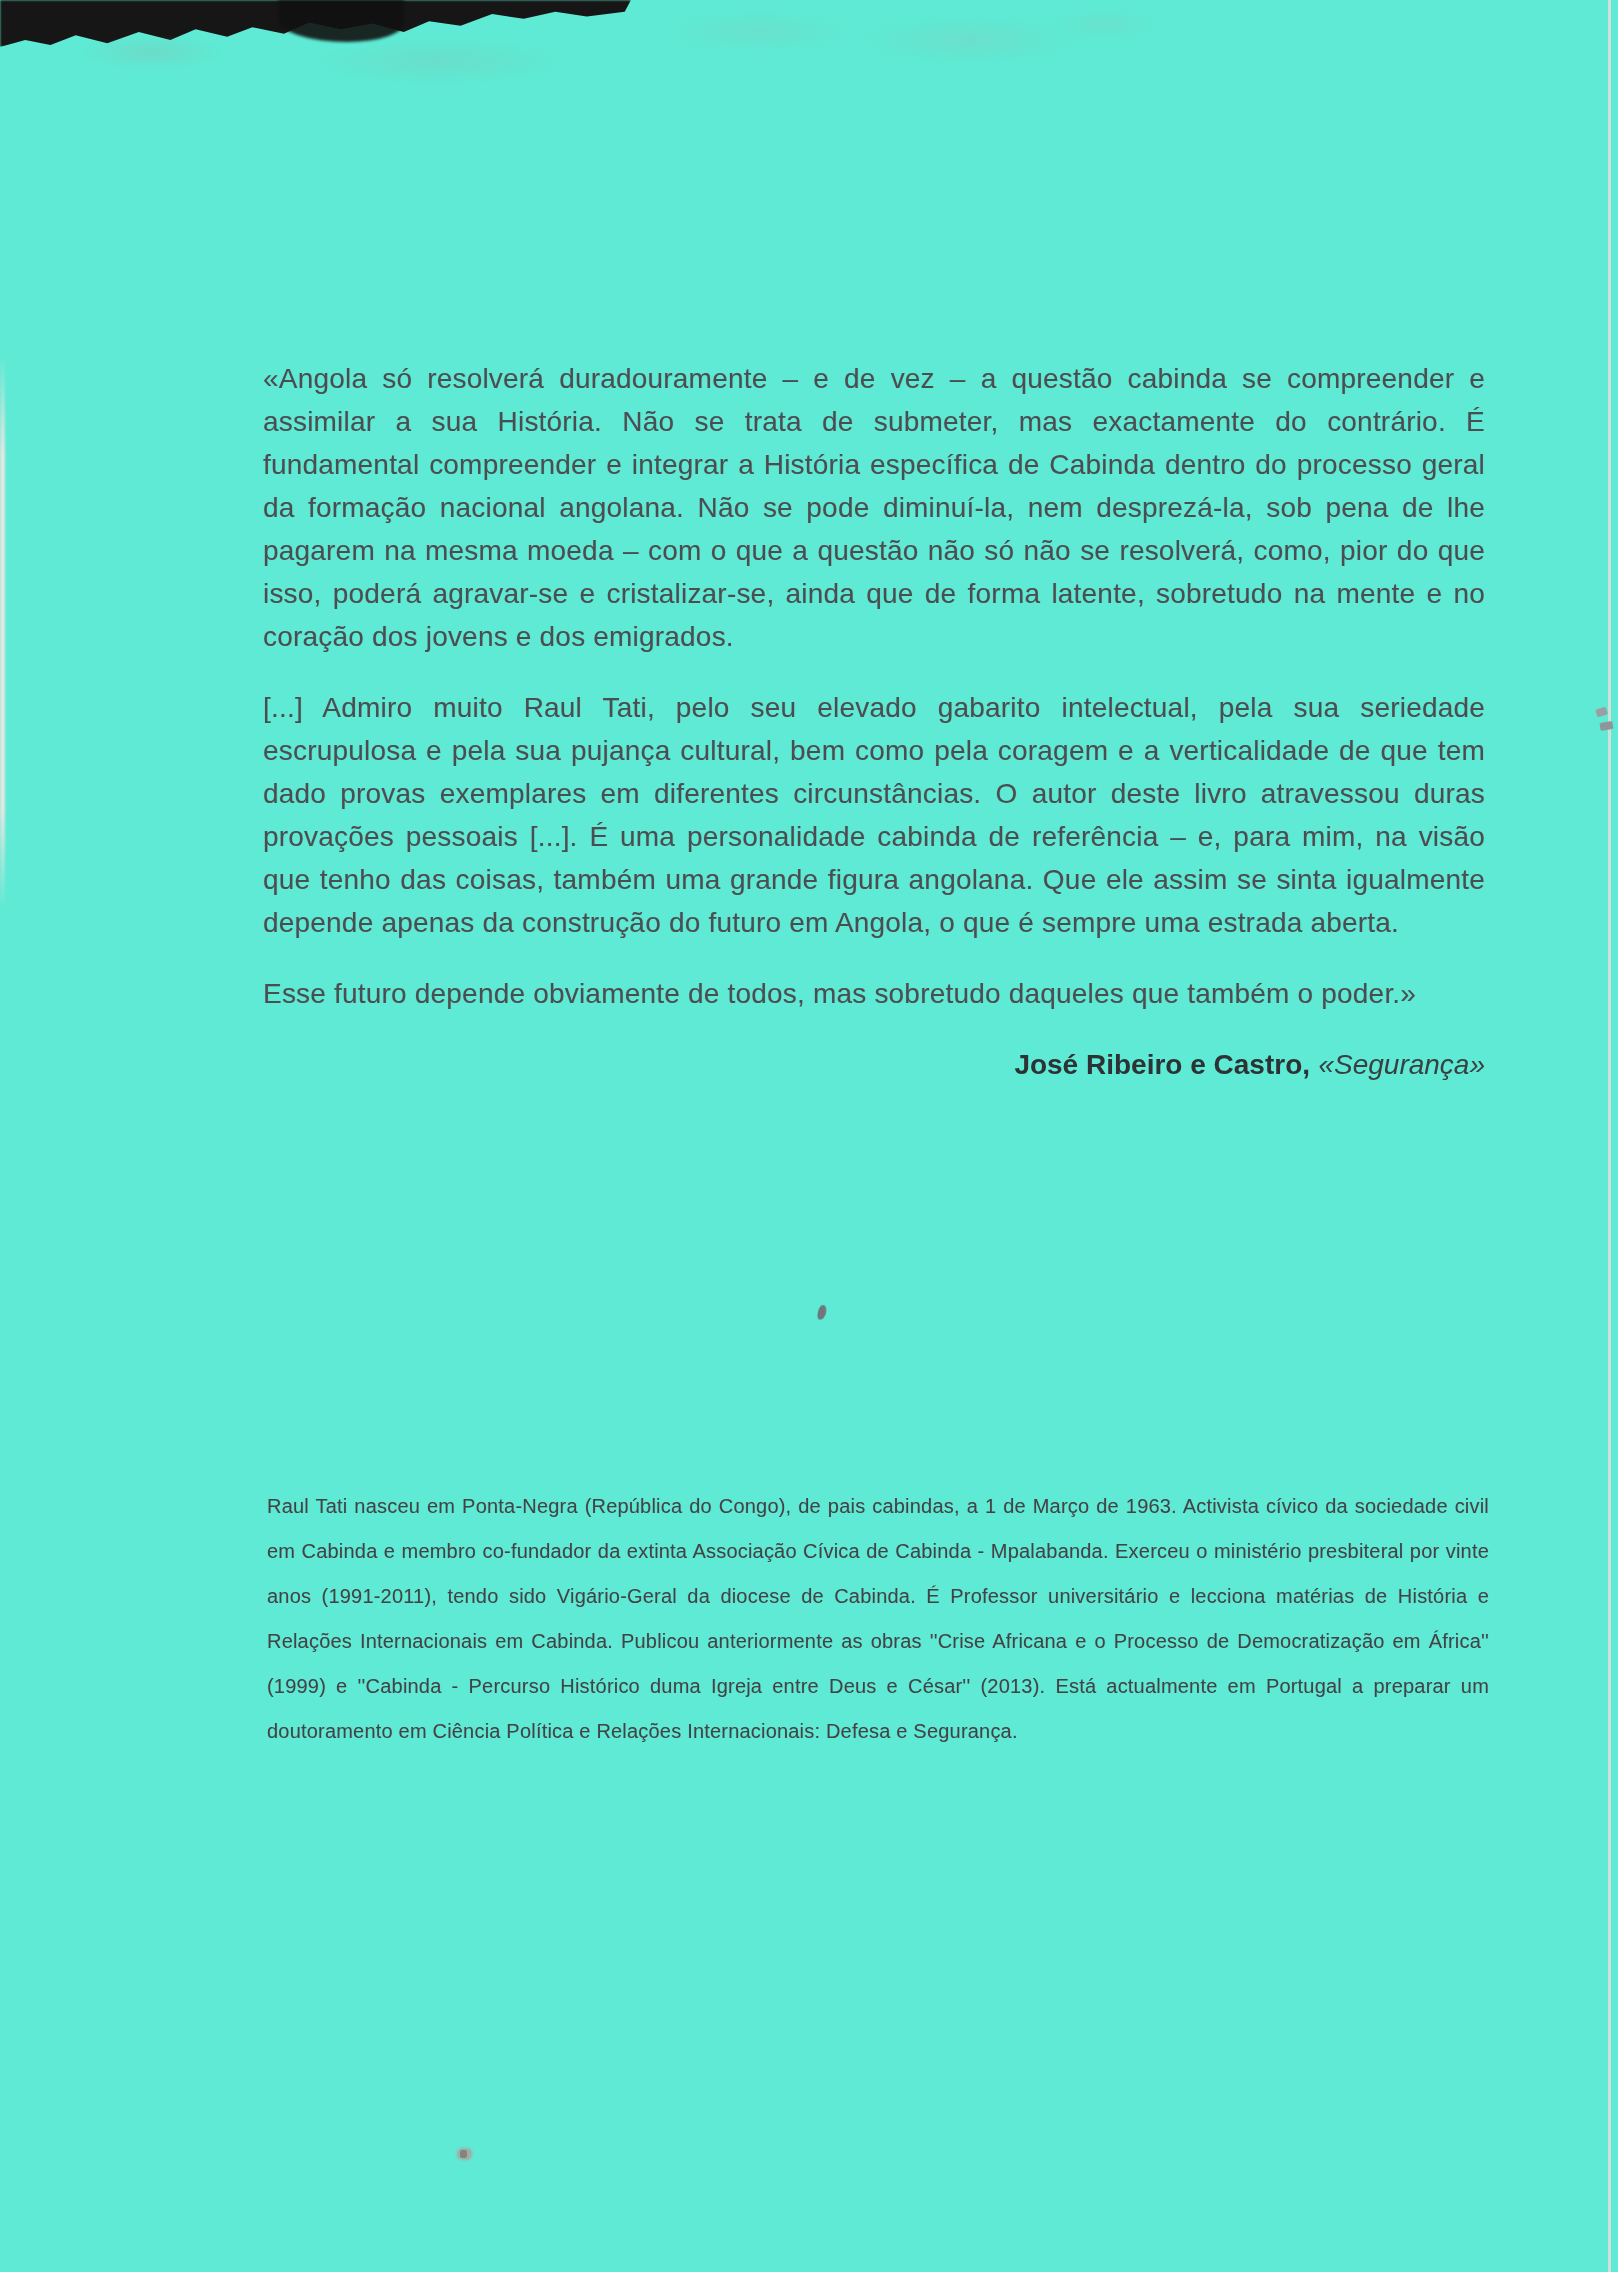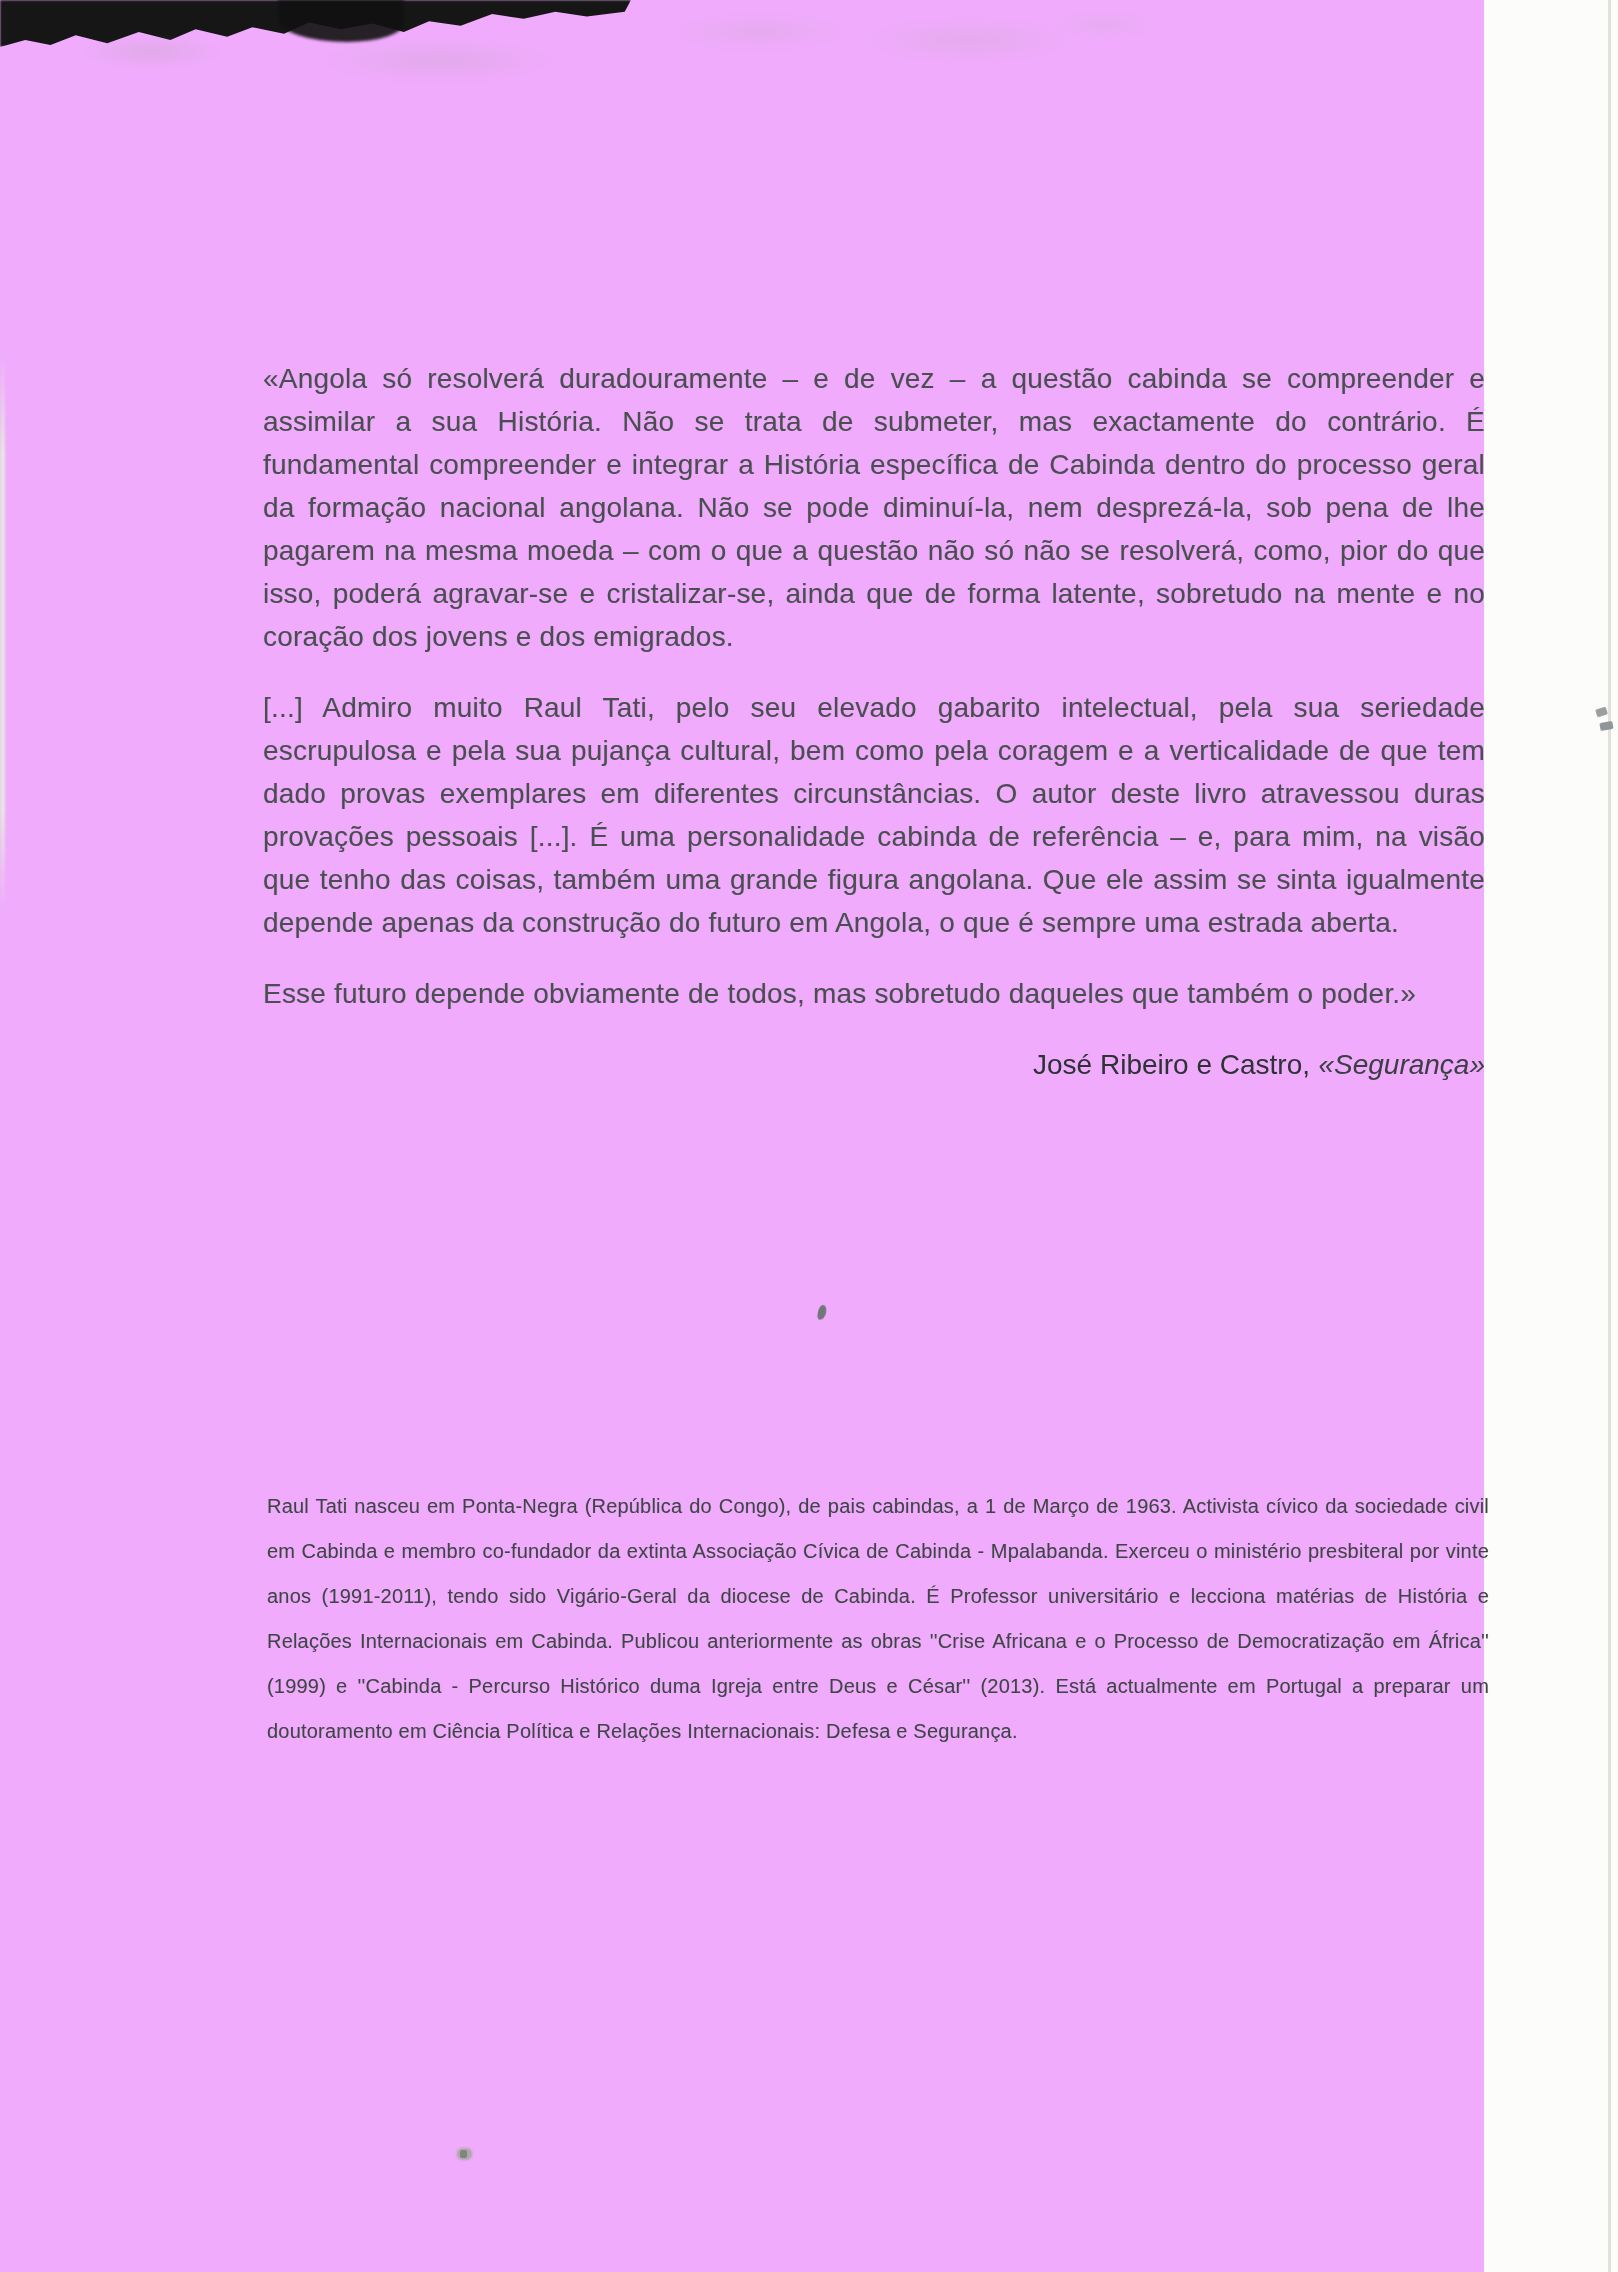--- a/index.html
+++ b/index.html
@@ -2,21 +2,21 @@
 <html style="font-size:13.5px"><head>
 <meta charset="utf-8">
 <style>
   html,body{margin:0;padding:0;}
   body{
     width:1618px;height:2273px;
     background:#fcfcfa;
     font-family:"Liberation Sans", sans-serif;
     overflow:hidden;
   }
-  .page{position:relative;width:1484px;height:2273px;background:#f0abfc;}
+  .page{position:relative;width:1618px;height:2273px;background:#5eead4;}
 
   
   .artifact{position:absolute;pointer-events:none;}
   .top-bar{
     left:0;top:0;width:631px;height:47px;
     background:#161616;
     filter:blur(1px);
     clip-path:polygon(0 0,100% 0,99% 25%,93% 35%,88% 25%,83% 40%,78% 30%,
       73% 55%,68% 45%,64% 68%,59% 50%,54% 62%,49% 48%,45% 72%,40% 58%,
       36% 78%,31% 62%,27% 85%,22% 68%,17% 92%,12% 75%,8% 96%,4% 85%,0 100%);
@@ -66,21 +66,21 @@
     text-align:justify;
     letter-spacing:0.2px;
     text-shadow:0.5px 0 0 rgba(110,150,145,.22), -0.5px 0 0 rgba(150,120,150,.16);
   }
   .attribution{
     margin:8.4px 0 0 0;
     font-size:28px;line-height:43px;
     text-align:right;
     color:#2d3234;
   }
-  .attribution .author{font-weight:400;margin-right:8.4px;}
+  .attribution .author{font-weight:700;margin-right:8.4px;}
   .attribution .work{font-weight:400;font-style:italic;color:#3a4042;}
   .bio{
     position:absolute;left:263px;top:1480px;width:1222px;
     margin:4px;
     font-size:20px;line-height:45px;
     font-weight:400;
     color:#404446;
     text-align:justify;
     letter-spacing:0.2px;
     text-shadow:0.5px 0 0 rgba(110,150,145,.20), -0.5px 0 0 rgba(150,120,150,.14);

